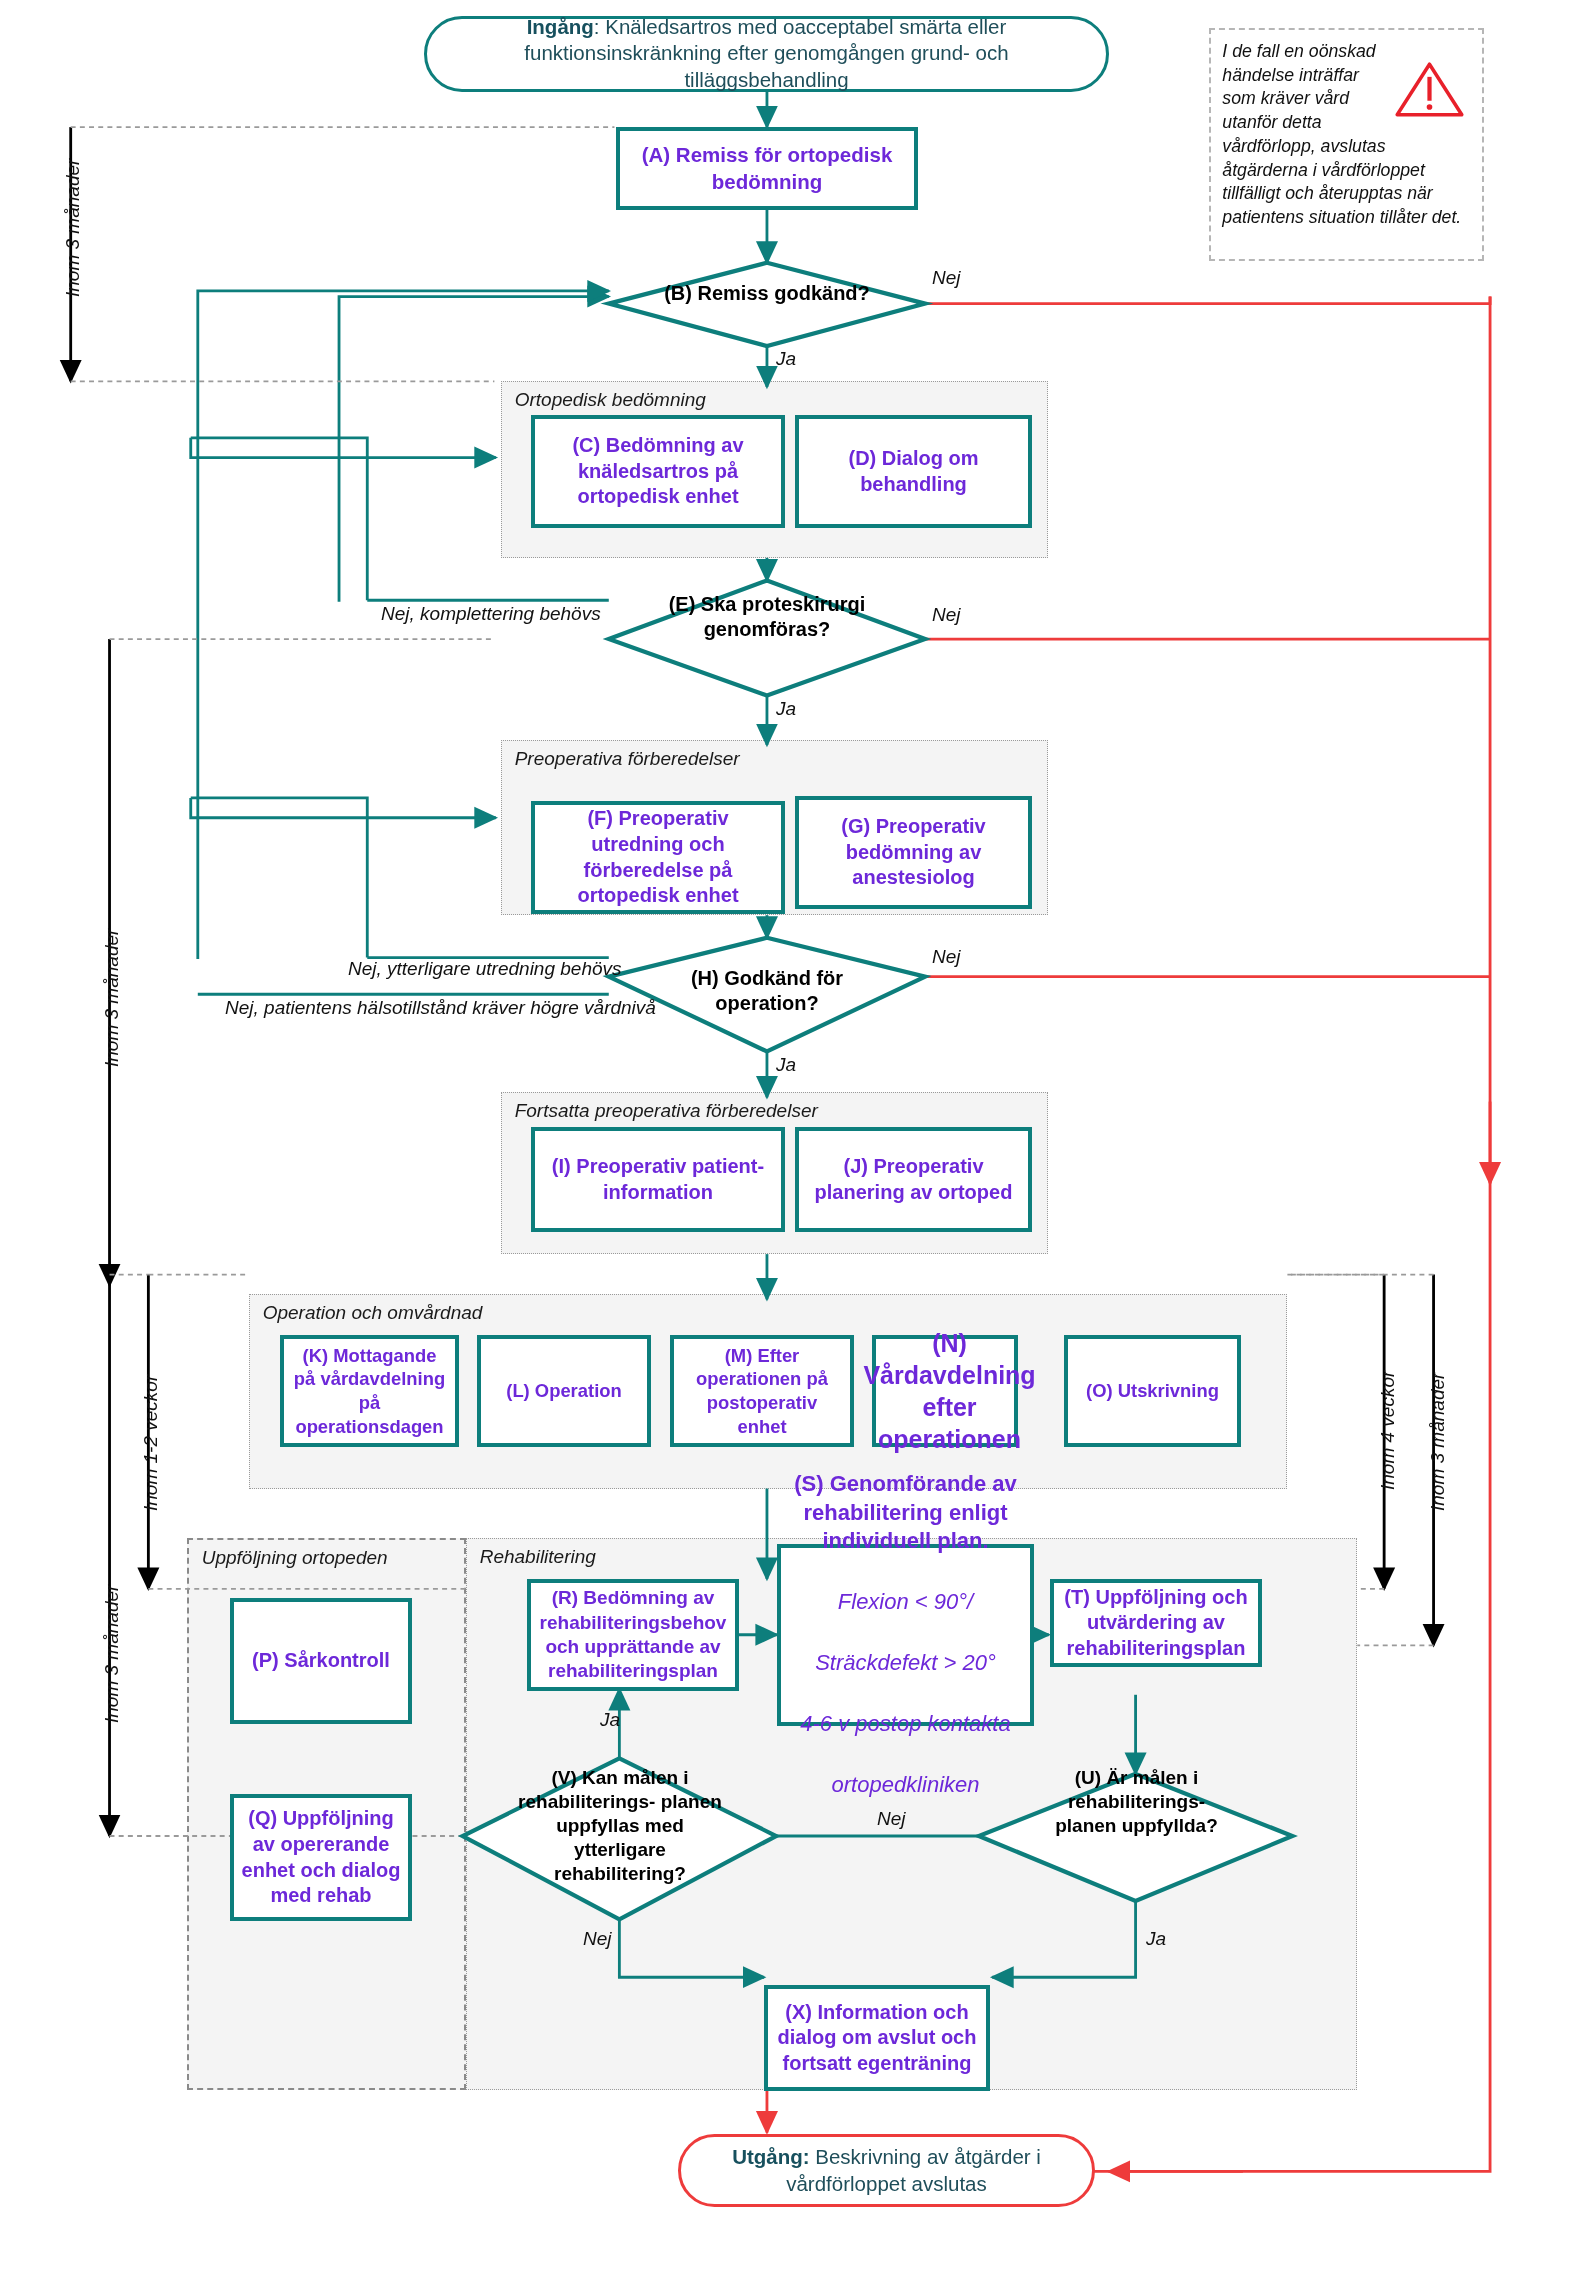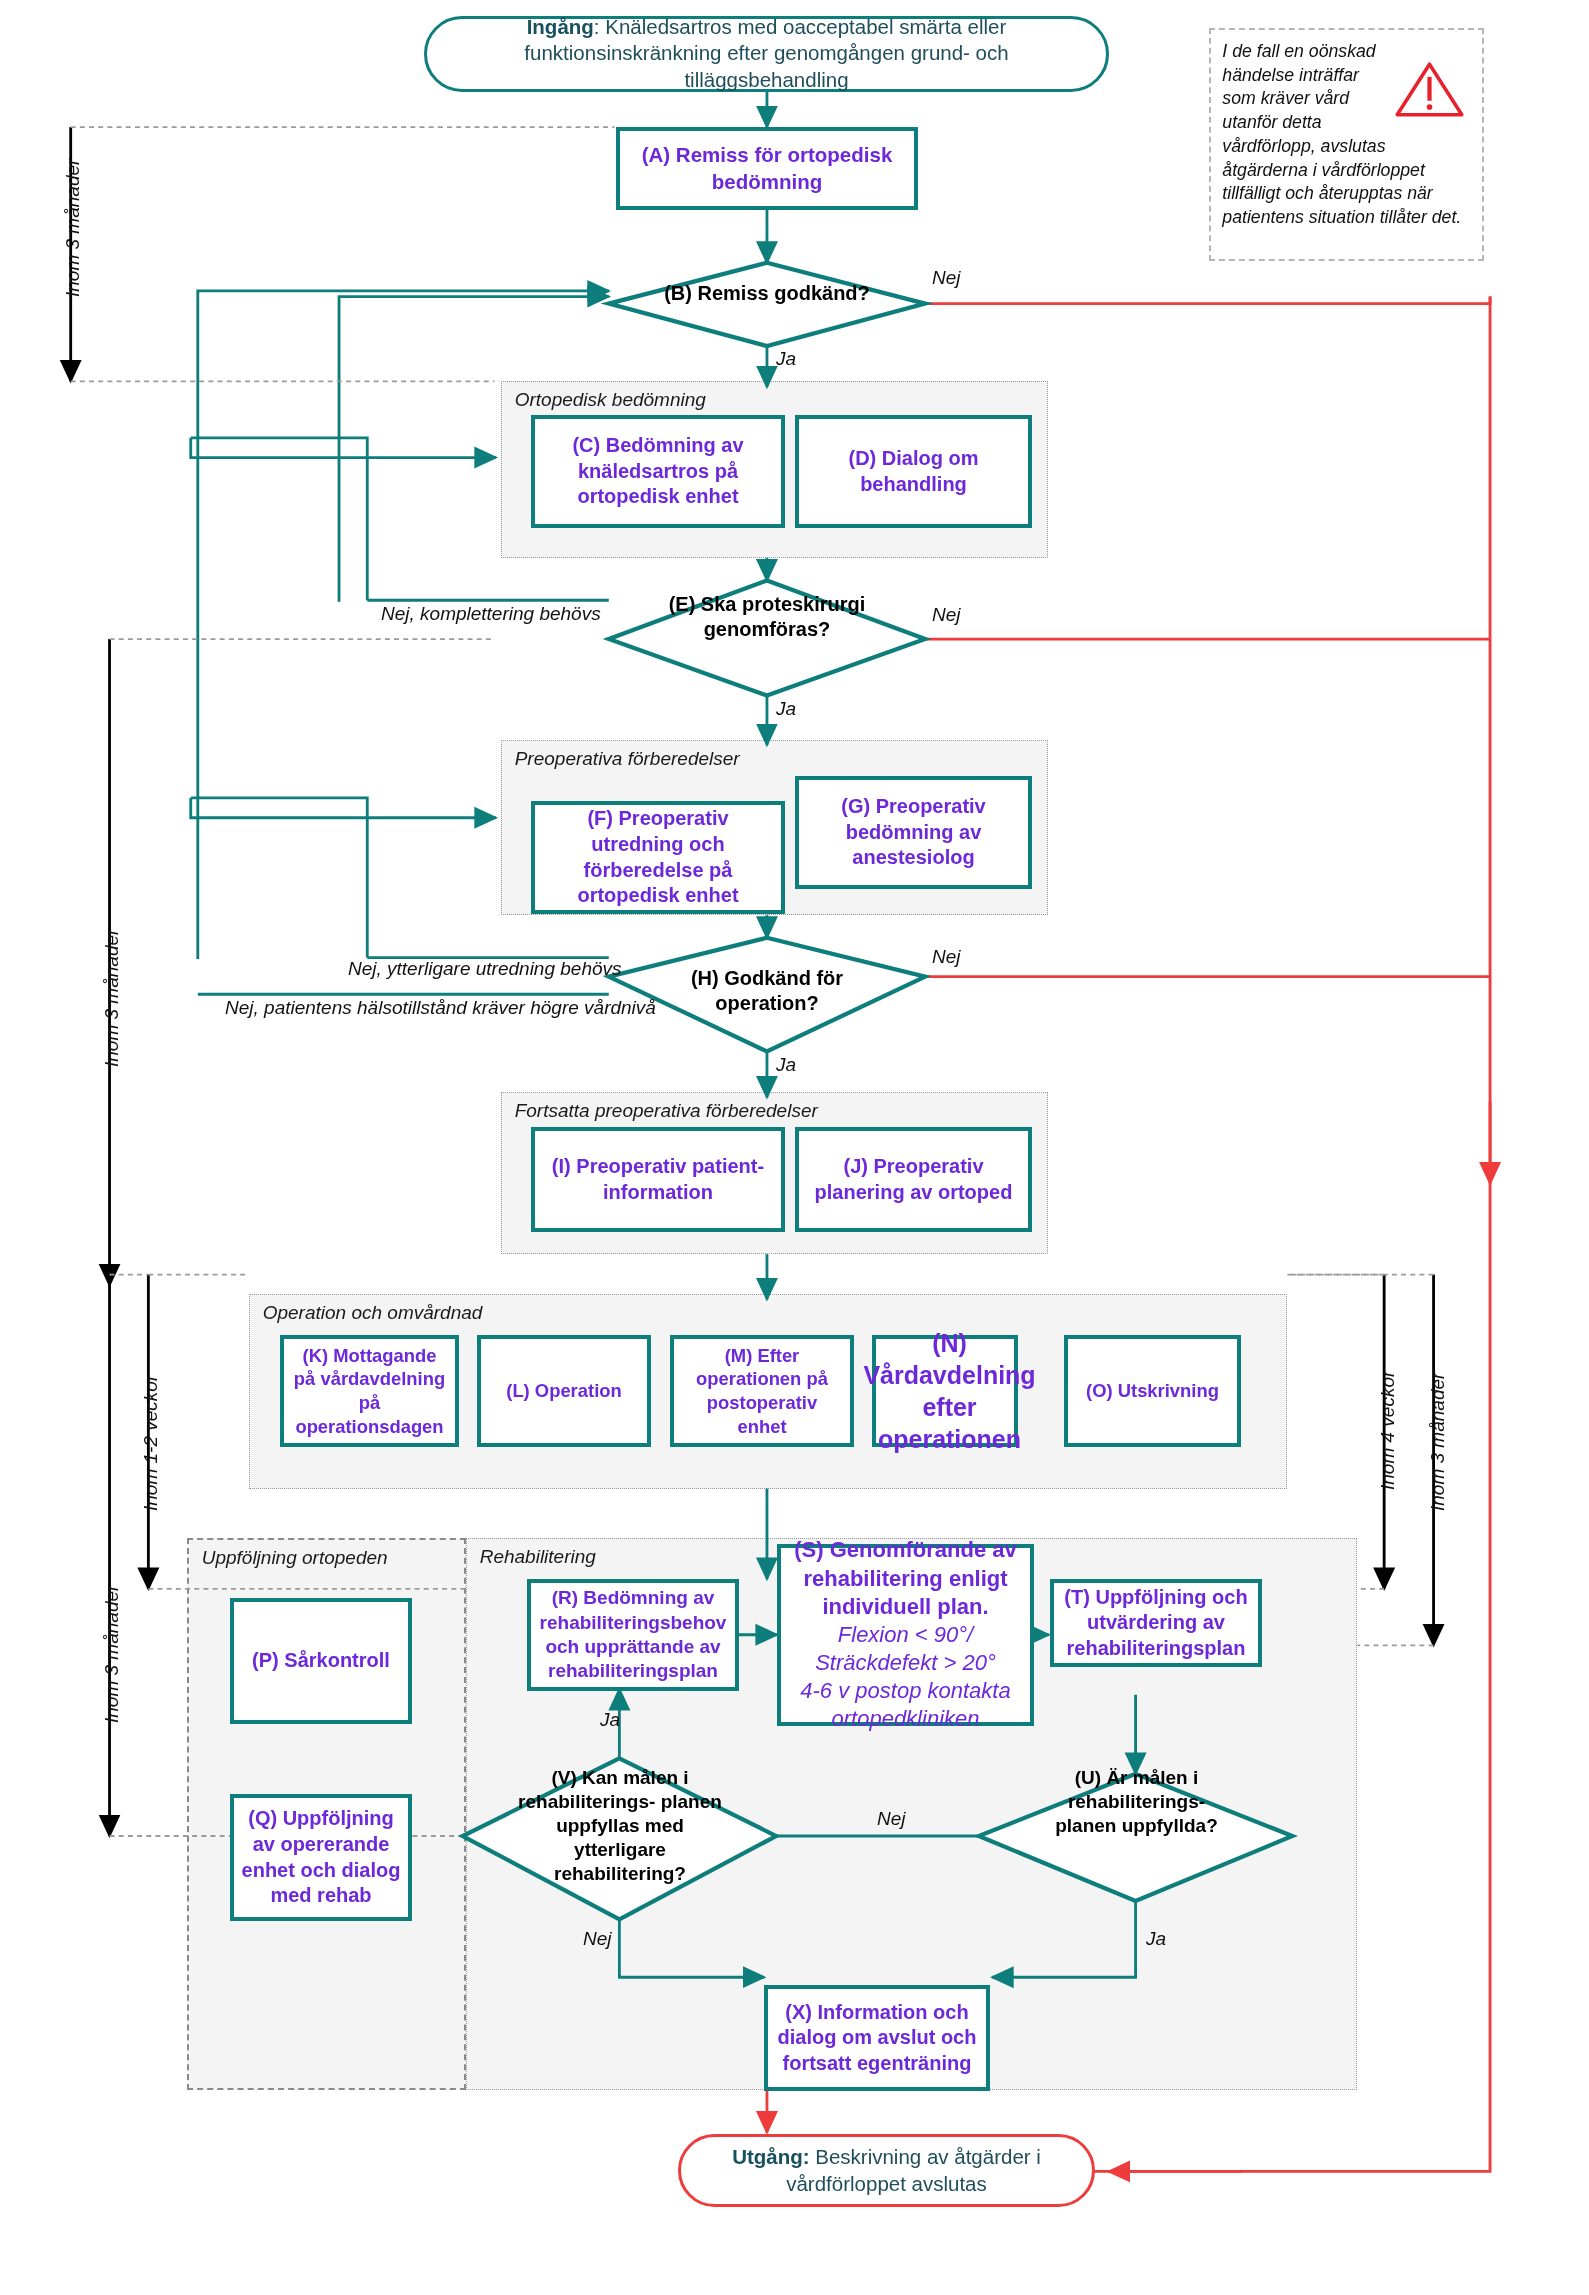--- a/index.html
+++ b/index.html
@@ -25,21 +25,21 @@
 
   .warnbox{position:absolute;box-sizing:border-box;border:2.1px dashed #b6b6b6;background:#fff;
            font-style:italic;line-height:1.34;color:#111;padding:10px 11.3px;}
 
   .elabel{position:absolute;font-style:italic;color:#111;white-space:nowrap;}
   .vlabel{position:absolute;font-style:italic;color:#111;white-space:nowrap;
           transform-origin:0 0;transform:rotate(-90deg);}
 
   .dtext{position:absolute;text-align:center;font-weight:bold;color:#000;line-height:1.26;
          pointer-events:none;}
-  .ital{font-weight:normal;font-style:italic;}
+  .ital{font-weight:normal;font-style:italic;margin-top:33px;}
 </style>
 </head>
 <body>
 
 <div id="stage">
 
   <div class="group dotted" style="left:501px;top:381px;width:547px;height:177px;">
     <div class="gtitle">Ortopedisk bedömning</div>
   </div>
 
@@ -177,21 +177,21 @@
   <div class="node proc" style="left:795px;top:415px;width:237px;height:113px;font-size:20px;">
       <span>(D) Dialog om behandling</span>
     </div>
 
   <div class="dtext" style="left:657px;top:592px;width:220px;font-size:20px;"><span>(E) Ska proteskirurgi genomföras?</span></div>
 
   <div class="node proc" style="left:531px;top:776px;width:254px;height:113px;font-size:20px;margin-top:25px;">
       <span>(F) Preoperativ utredning och förberedelse på ortopedisk enhet</span>
     </div>
 
-  <div class="node proc" style="left:795px;top:776px;width:237px;height:113px;font-size:20px;">
+  <div class="node proc" style="left:795px;top:796px;width:237px;height:113px;font-size:20px;">
       <span>(G) Preoperativ bedömning av anestesiolog</span>
     </div>
 
   <div class="dtext" style="left:661px;top:966px;width:212px;font-size:20px;"><span>(H) Godkänd för operation?</span></div>
 
   <div class="node proc" style="left:531px;top:1127px;width:254px;height:105px;font-size:20px;">
       <span>(I) Preoperativ patient-information</span>
     </div>
 
   <div class="node proc" style="left:795px;top:1127px;width:237px;height:105px;font-size:20px;">

